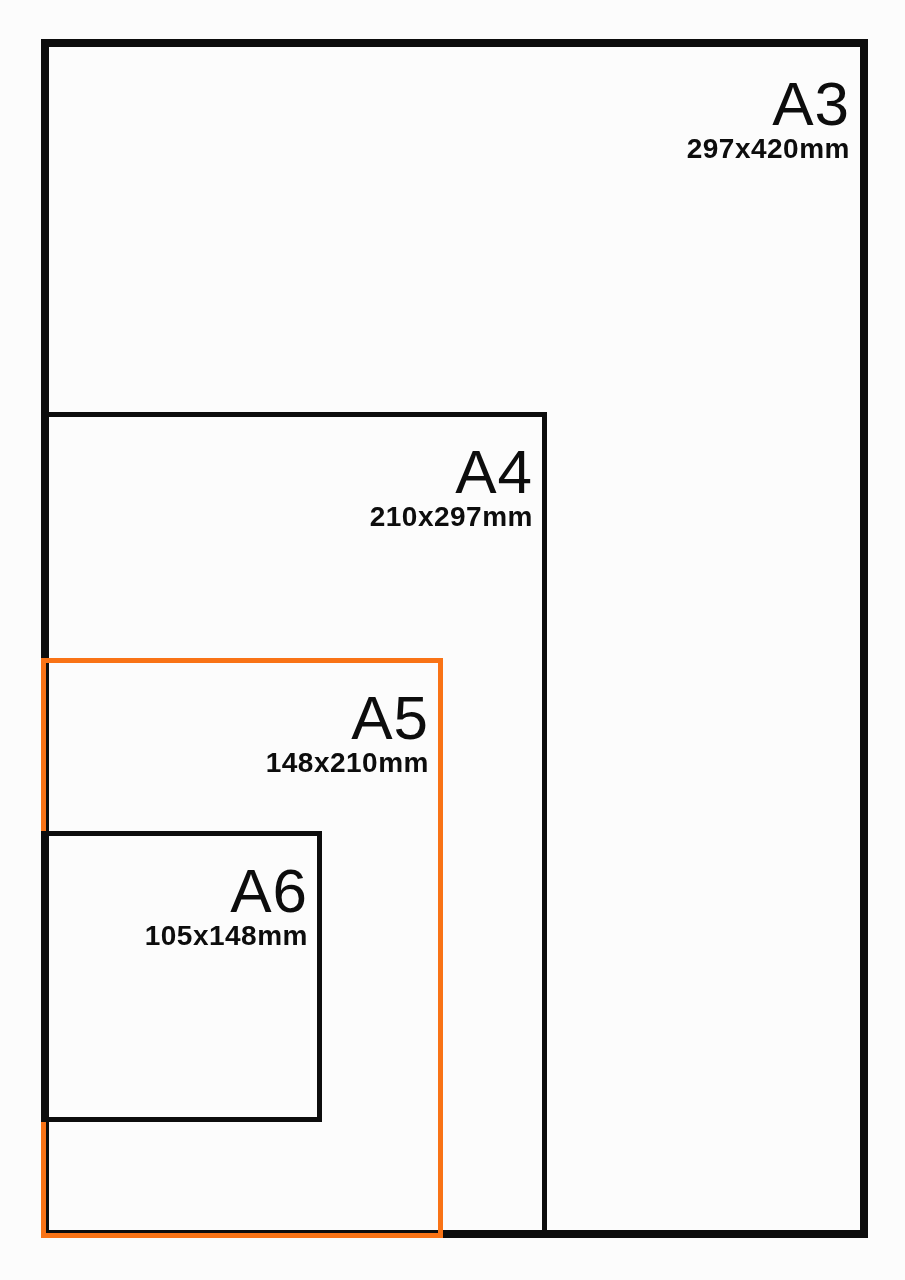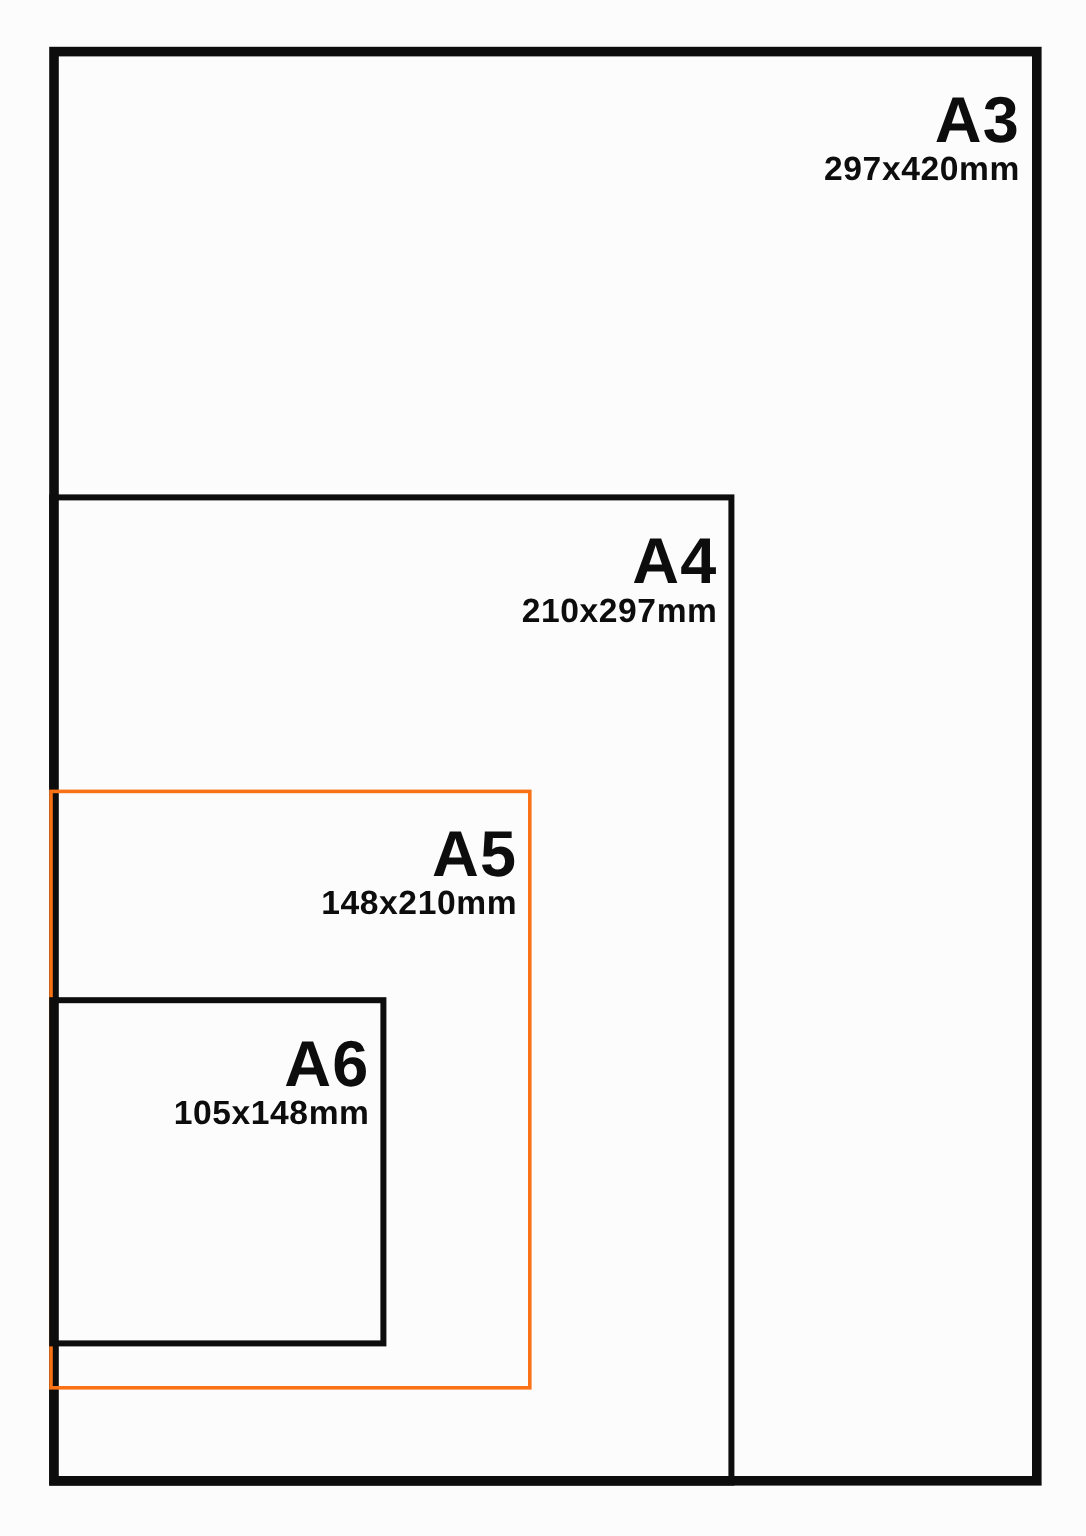--- a/index.html
+++ b/index.html
@@ -22,48 +22,48 @@
   .frame-a3 {
     left: 41px;
     top: 39px;
     width: 827px;
     height: 1199px;
     border: 8px solid #0d0d0d;
   }
   .frame-a4 {
     left: 41px;
     top: 412px;
-    width: 571px;
+    width: 506px;
     height: 826px;
     border: 5px solid #0d0d0d;
   }
   .frame-a5 {
     left: 41px;
     top: 658px;
     width: 402px;
-    height: 500px;
-    border: 3px solid #f97316;
+    height: 580px;
+    border: 5px solid #f97316;
   }
   .frame-a6 {
     left: 41px;
     top: 831px;
     width: 281px;
     height: 291px;
     border: 5px solid #0d0d0d;
   }
   .label-group {
     position: absolute;
     top: 24px;
     right: 9px;
     text-align: right;
     color: #0d0d0d;
   }
   .size-name {
-    font-size: 54px;
-    font-weight: bold;
+    font-size: 62px;
+    font-weight: normal;
     line-height: 1;
     letter-spacing: 1px;
   }
   .size-dims {
     font-size: 28px;
     font-weight: bold;
     line-height: 1;
     margin-top: 0;
     letter-spacing: 0.5px;
   }

